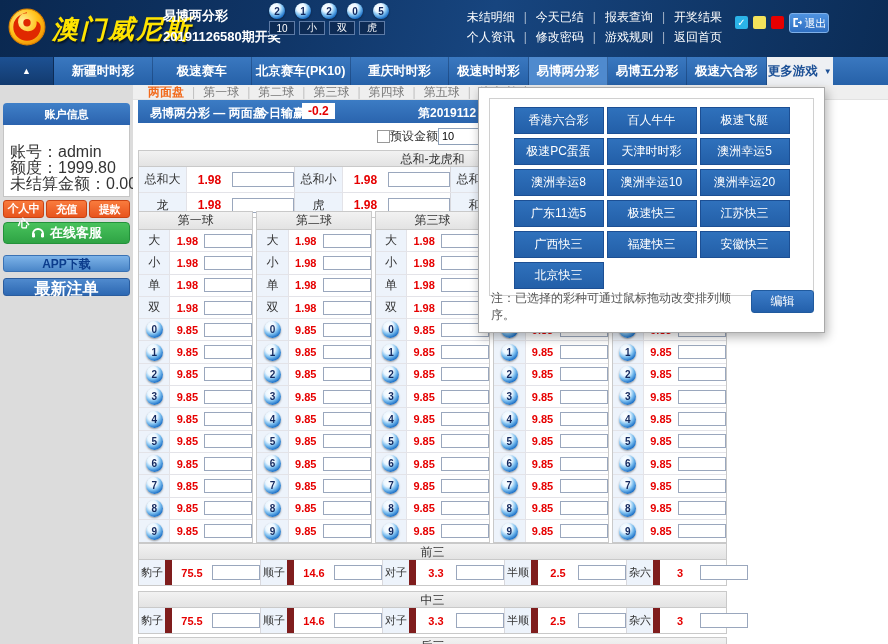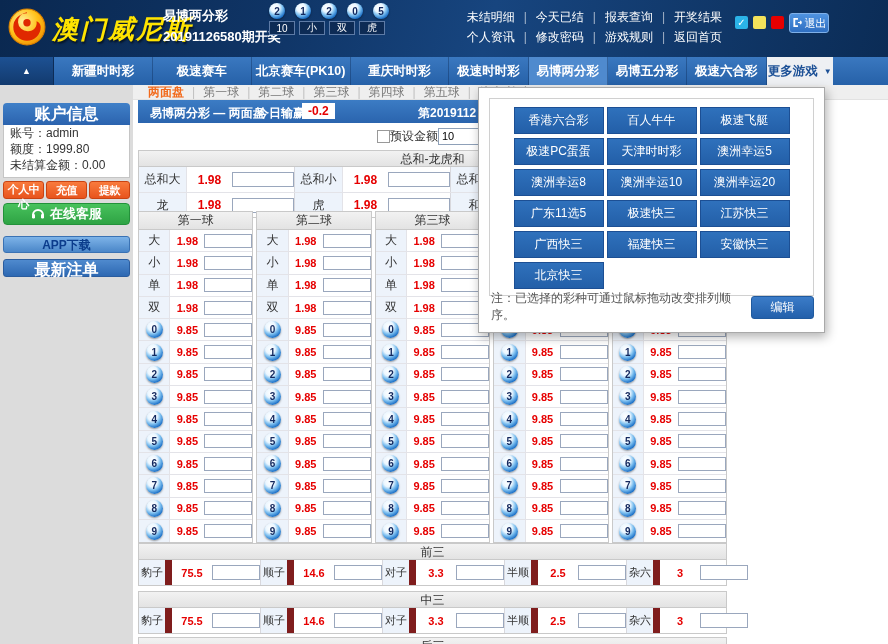--- a/index.html
+++ b/index.html
@@ -43,23 +43,23 @@
 
 
 .subnav{position:absolute;left:133px;top:85px;width:755px;height:15px;background:#efefef;border-bottom:1px solid #e2e2e2;
   display:flex;align-items:center;padding-left:15px;gap:8px;font-size:12px;color:#777}
 .subnav-item{cursor:pointer}
 .subnav-item.active{color:#f26a1c;font-weight:bold}
 .sep{color:#c0c0c0}
 
 
 .sidebar{position:absolute;left:0;top:85px;width:133px;height:559px;background:#dcdcdc;padding:18px 3px 0}
-.acct-header{height:22px;line-height:22px;text-align:center;color:#fff;font-size:16px;font-weight:bold;
+.acct-header{height:22px;line-height:22px;text-align:center;color:#fff;font-size:11px;font-weight:bold;
   background:linear-gradient(#4080c8,#2b63ae);border-radius:4px 4px 0 0}
-.acct-card{background:#fff;border:1px solid #c5c5c5;border-top:none;padding:0 6px 4px;font-size:12px;color:#333}
+.acct-card{background:#fff;border:1px solid #c5c5c5;border-top:none;padding:19px 6px 4px;font-size:16px;color:#333}
 .acct-line{line-height:16px;white-space:nowrap}
 .acct-line .bold{font-weight:normal}
 .acct-actions{margin-top:3px;display:flex;gap:2px}
 .abtn{flex:1;height:18px;background:linear-gradient(#f97b3d,#e8541d);border:1px solid #c94312;border-radius:3px;
   color:#fff;font-size:11px;font-weight:bold;padding:0;cursor:pointer;letter-spacing:-.5px}
 .service-btn{margin-top:4px;width:100%;height:22px;background:linear-gradient(#48c25c,#2ea344);border:1px solid #23913a;
   border-radius:4px;color:#fff;font-size:13px;font-weight:bold;display:flex;align-items:center;justify-content:center;gap:5px;cursor:pointer}
 .app-btn{margin-top:11px;width:100%;height:17px;background:linear-gradient(#7db3e8,#4a86c8);border:1px solid #3a72b4;
   border-radius:3px;color:#0b3c8c;font-size:12px;font-weight:bold;cursor:pointer}
 .orders-btn{margin-top:6px;width:100%;height:18px;background:linear-gradient(#4f8ace,#2d68b2);border:1px solid #2a5c9e;
@@ -118,21 +118,21 @@
 .codds{width:40px;text-align:center;font-size:11px}
 .cinwrap{flex:1;display:flex;align-items:center;justify-content:center}
 
 
 .dropdown{position:absolute;left:478px;top:87px;width:347px;height:246px;background:#fff;
   border:1px solid #a9a9a9;box-shadow:2px 4px 10px rgba(0,0,0,.3);z-index:20}
 .games-box{position:absolute;left:10px;top:10px;width:325px;height:198px;border:1px solid #d0d0d0;
   display:grid;grid-template-columns:repeat(3,90px);gap:4px 3px;justify-content:center;align-content:start;padding-top:8px}
 .game-btn{height:27px;background:linear-gradient(#2f71bc,#235fa8);border:1px solid #1c4f94;color:#fff;
   font-size:12px;display:flex;align-items:center;justify-content:center;cursor:pointer}
-.drop-foot{position:absolute;left:12px;right:10px;bottom:8px;display:flex;justify-content:space-between;align-items:center}
+.drop-foot{position:absolute;left:12px;right:10px;bottom:8px;display:flex;justify-content:space-between;}
 .drop-note{font-size:12px;color:#555}
 .edit-btn{width:64px;height:23px;background:linear-gradient(#3b7cc8,#2360ab);border:1px solid #205a9e;border-radius:3px;
   color:#fff;font-size:12px;cursor:pointer}
 </style>
 </head>
 <body>
 
 <div class="page">
 
   <header class="topbar">

